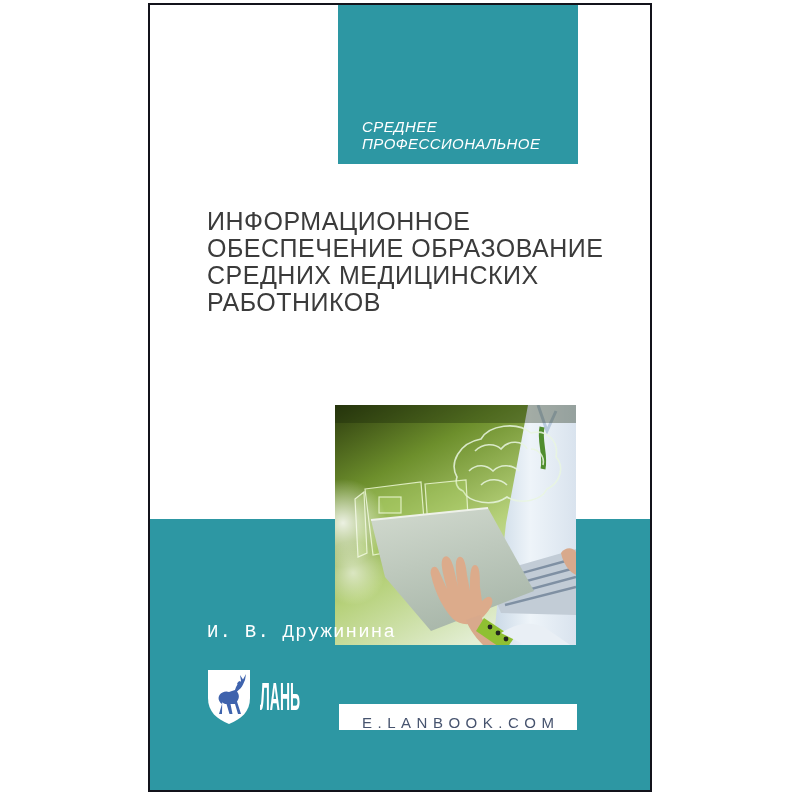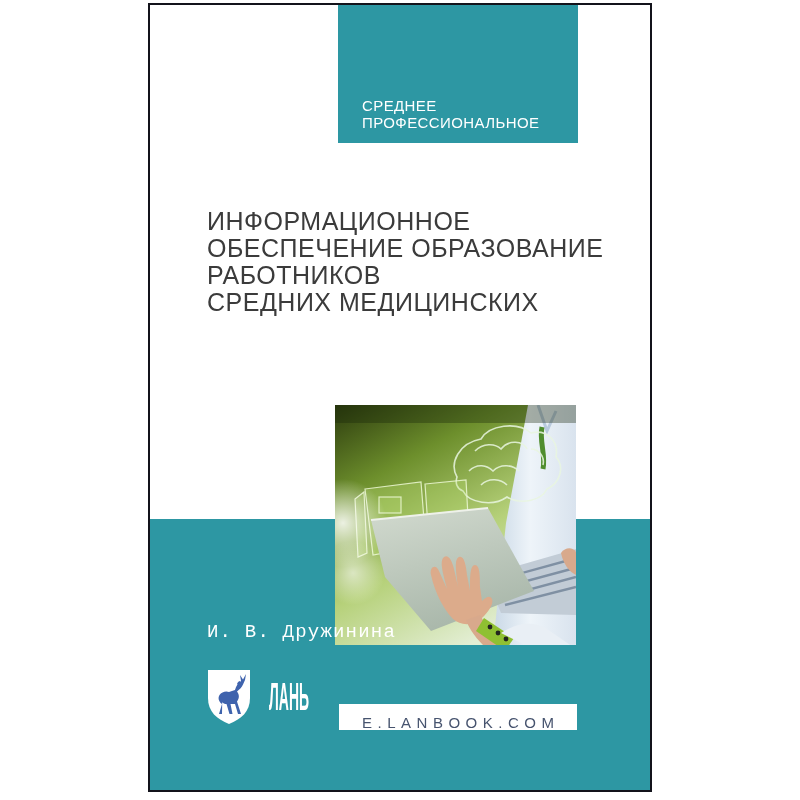--- a/index.html
+++ b/index.html
@@ -12,24 +12,25 @@
   .cover {
     position:absolute; left:148px; top:3px;
     width:504px; height:789px;
     box-sizing:border-box;
     border:2px solid #13131b;
     background:#ffffff;
   }
   
   .series-badge {
     position:absolute; left:188px; top:0;
-    width:240px; height:138px;
+    width:240px; height:159px;
     background:#2d97a3;
     display:flex; align-items:flex-end;
     z-index:2;
+    font-style:italic;
   }
   .series-badge-text {
     padding:0 0 12px 24px;
     color:#ffffff;
     font-size:15px; line-height:17px;
     letter-spacing:0.4px;
   }
   
   .title-block {
     position:absolute; left:57px; top:203px;
@@ -60,21 +61,21 @@
   .author {
     position:absolute; left:57px; top:616px;
     color:#ffffff;
     font-size:19px; letter-spacing:1.2px;
     z-index:4;
     font-family:Liberation Mono, monospace;
   }
   
   .publisher {
     position:absolute; left:57px; top:664px;
-    display:flex; align-items:center; gap:18px;
+    display:flex; align-items:center; gap:9px;
     z-index:4;
   }
   
   .site-box {
     position:absolute; left:189px; top:699px;
     width:238px; height:26px;
     background:#ffffff;
     display:flex; align-items:flex-end; justify-content:center;
     z-index:4;
   }
@@ -92,22 +93,22 @@
   <div class="series-badge">
     <div class="series-badge-text">
       <div>СРЕДНЕЕ</div>
       <div>ПРОФЕССИОНАЛЬНОЕ</div>
     </div>
   </div>
 
   <div class="title-block">
     <div>ИНФОРМАЦИОННОЕ</div>
     <div>ОБЕСПЕЧЕНИЕ ОБРАЗОВАНИЕ</div>
+    <div>СРЕДНИХ МЕДИЦИНСКИХ</div>
     <div>РАБОТНИКОВ</div>
-    <div>СРЕДНИХ МЕДИЦИНСКИХ</div>
   </div>
 
   <div class="teal-band"></div>
 
   <div class="photo">
     <svg width="241" height="240" viewBox="0 0 241 240" xmlns="http://www.w3.org/2000/svg">
       <defs>
         <linearGradient id="gGreen" x1="0" y1="0" x2="0.55" y2="1">
           <stop offset="0" stop-color="#2d3c0e"></stop>
           <stop offset="0.3" stop-color="#6d8f2c"></stop>

